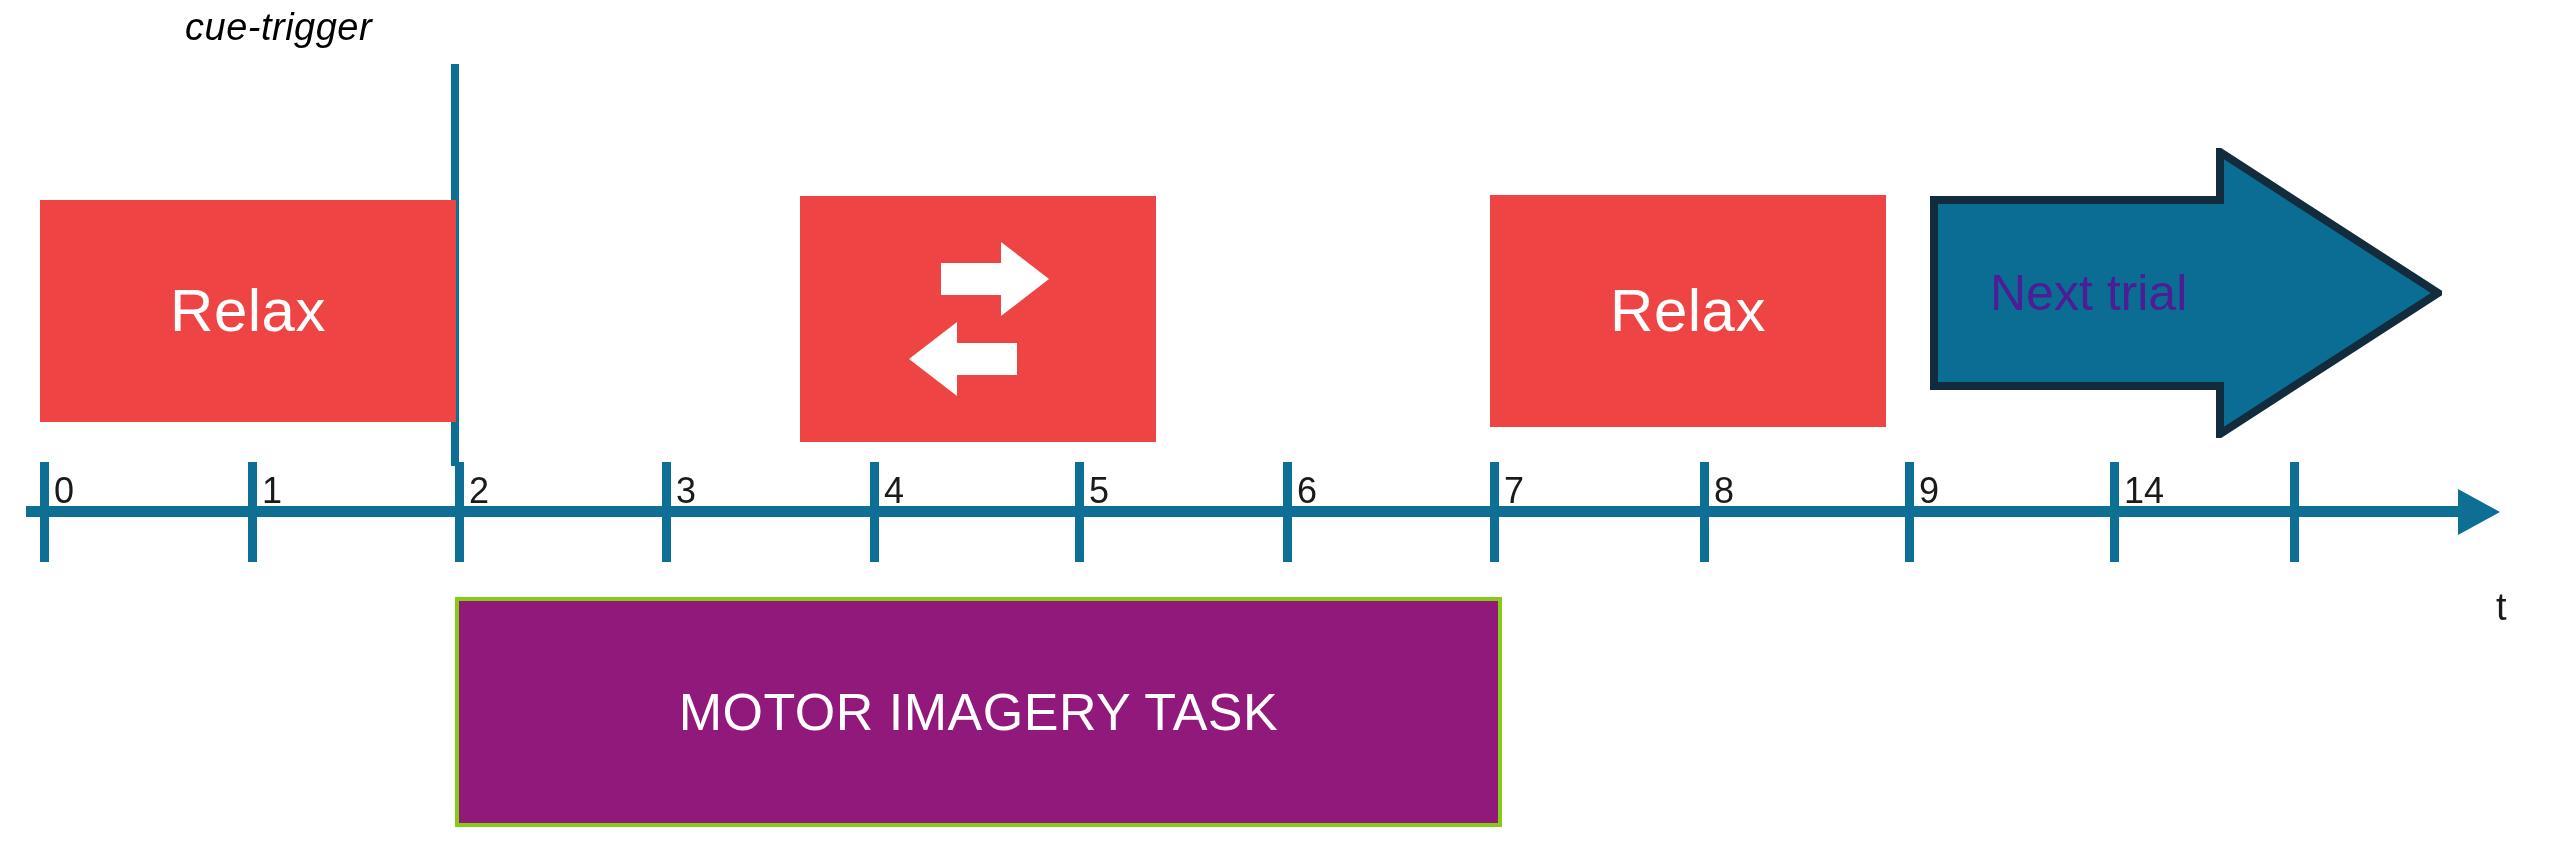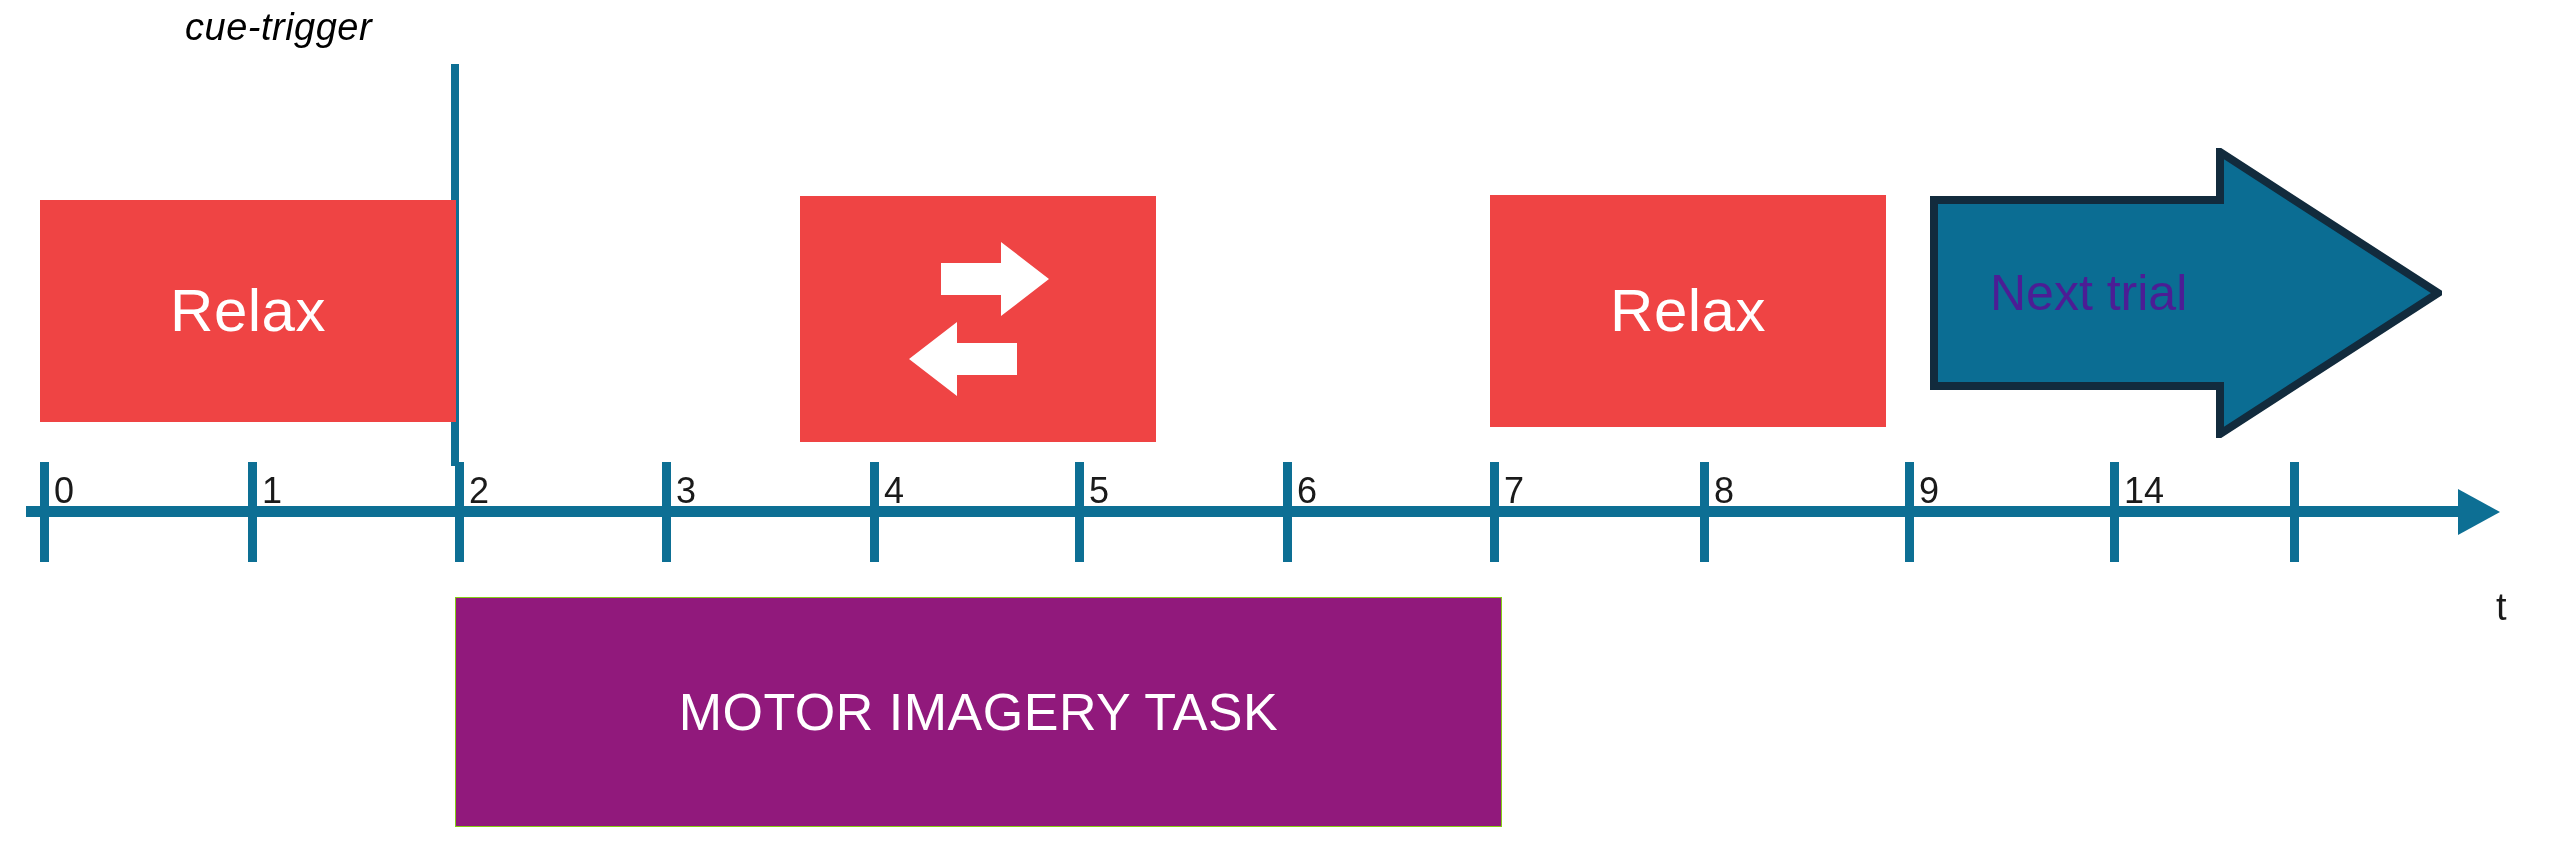--- a/index.html
+++ b/index.html
@@ -107,21 +107,21 @@
   }
 
   
   #task-bar {
     position: absolute;
     left: 455px;
     top: 597px;
     width: 1047px;
     height: 230px;
     background: #91197c;
-    border: 1px solid #84cc16;
+    border: 4px solid #84cc16;
     box-sizing: border-box;
     display: flex;
     align-items: center;
     justify-content: center;
   }
   #task-bar .task-label {
     color: #ffffff;
     font-size: 52px;
     letter-spacing: 0.5px;
     white-space: nowrap;

